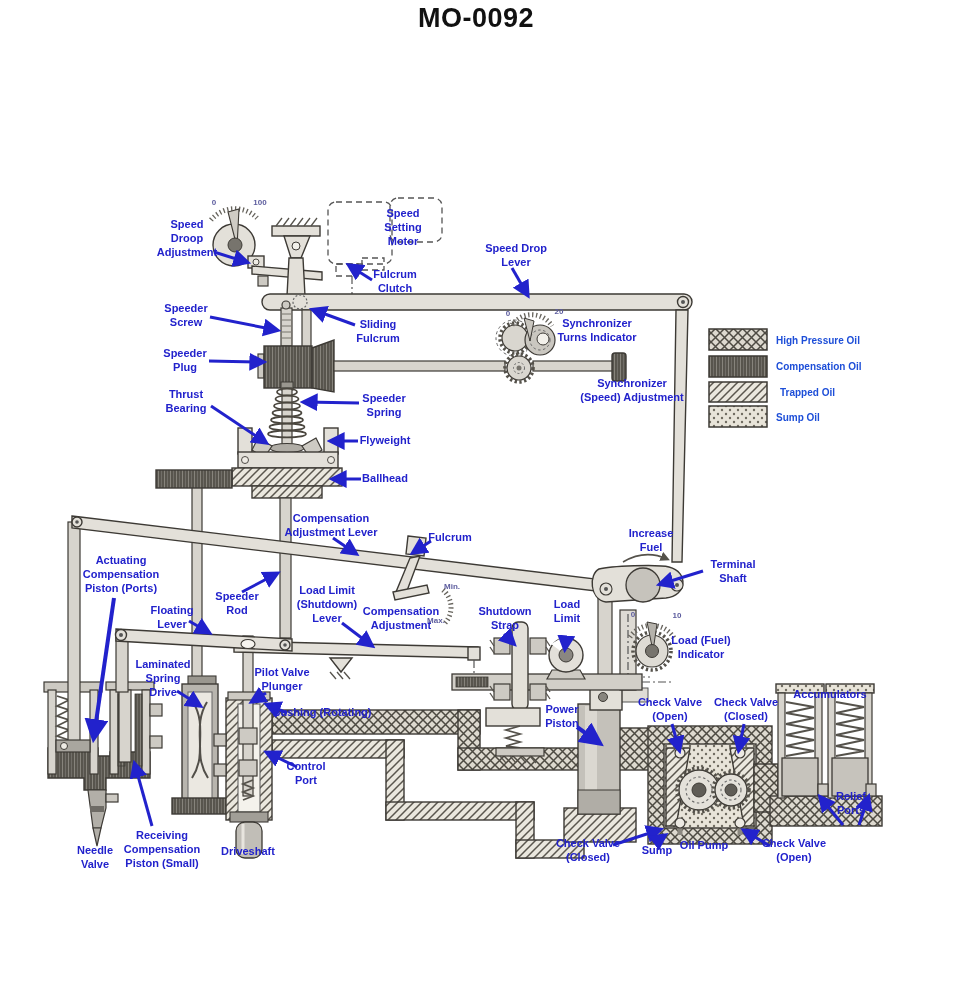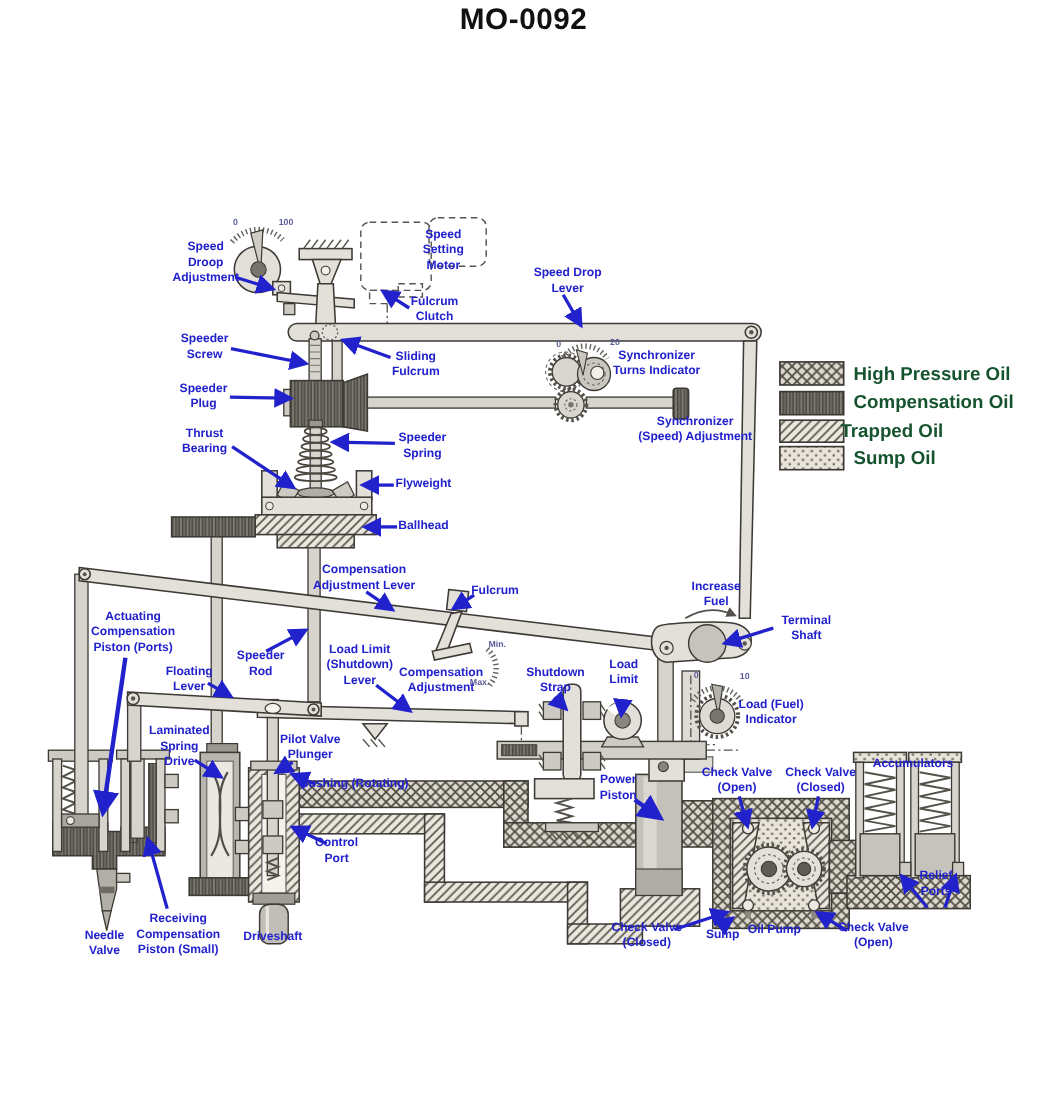--- a/index.html
+++ b/index.html
@@ -5,21 +5,21 @@
   html,body{margin:0;padding:0;background:#fff;}
   #stage{position:relative;width:953px;height:1000px;background:#fff;overflow:hidden;
          font-family:"Liberation Sans",sans-serif;}
   #art{position:absolute;left:0;top:0;}
   .lbl{position:absolute;transform:translate(-50%,-50%);text-align:center;
        font-weight:bold;font-size:11px;line-height:1.25;color:#2222cc;
        white-space:pre-line;pointer-events:none;}
   .tick{position:absolute;transform:translate(-50%,-50%);font-weight:bold;
         font-size:8px;color:#5c5c9e;white-space:pre-line;pointer-events:none;}
   .legend-label{position:absolute;transform:translateY(-50%);font-weight:bold;
-        font-size:17px;color:#14532d;white-space:nowrap;pointer-events:none;}
+        font-size:10px;color:#1d4ed8;white-space:nowrap;pointer-events:none;}
   #title{position:absolute;left:476px;top:18px;transform:translate(-50%,-50%);
         font-weight:bold;font-size:27px;color:#111;letter-spacing:.5px;}
   
   .metal{fill:#e3e0d9;stroke:#3d3a35;stroke-width:1.4;}
   .metal2{fill:#cdcac3;stroke:#3d3a35;stroke-width:1.2;}
   .rod{fill:#d7d4cd;stroke:#3d3a35;stroke-width:1.2;}
   .pipe{stroke:#3d3a35;stroke-width:1.4;}
   .teeth{fill:none;stroke:#55524b;stroke-width:3.6;stroke-dasharray:2.3 2.5;}
   .ticks{fill:none;stroke:#66635c;stroke-width:5;stroke-dasharray:1.3 2.6;}
   .dd{stroke:#555;stroke-width:1.2;fill:none;stroke-dasharray:8 3 2 3;}
@@ -485,16 +485,16 @@
 <span class="tick" style="left:260px;top:202px">100</span>
 <span class="tick" style="left:508px;top:313px">0</span>
 <span class="tick" style="left:559px;top:311px">20</span>
 <span class="tick" style="left:633px;top:614px">0</span>
 <span class="tick" style="left:677px;top:615px">10</span>
 <span class="tick" style="left:452px;top:586px">Min.</span>
 <span class="tick" style="left:436px;top:620px">Max.</span>
 
 <div class="legend-label" style="left:776px;top:340px">High Pressure Oil</div>
 <div class="legend-label" style="left:776px;top:366px">Compensation Oil</div>
-<div class="legend-label" style="left:764px;top:392px">Trapped Oil</div>
+<div class="legend-label" style="left:780px;top:392px">Trapped Oil</div>
 <div class="legend-label" style="left:776px;top:417px">Sump Oil</div>
 
 </div>
 
 </body></html>

